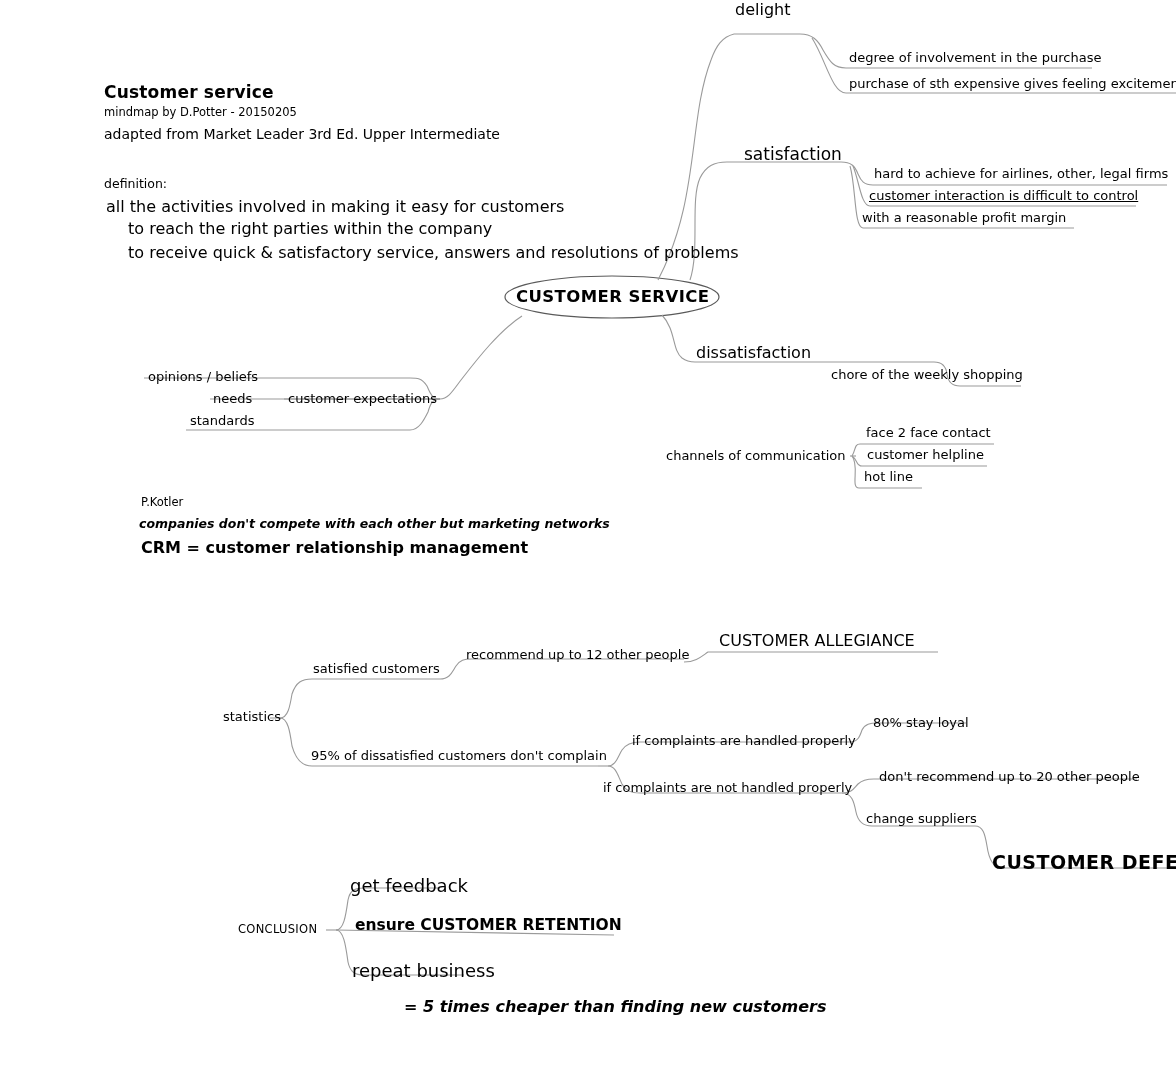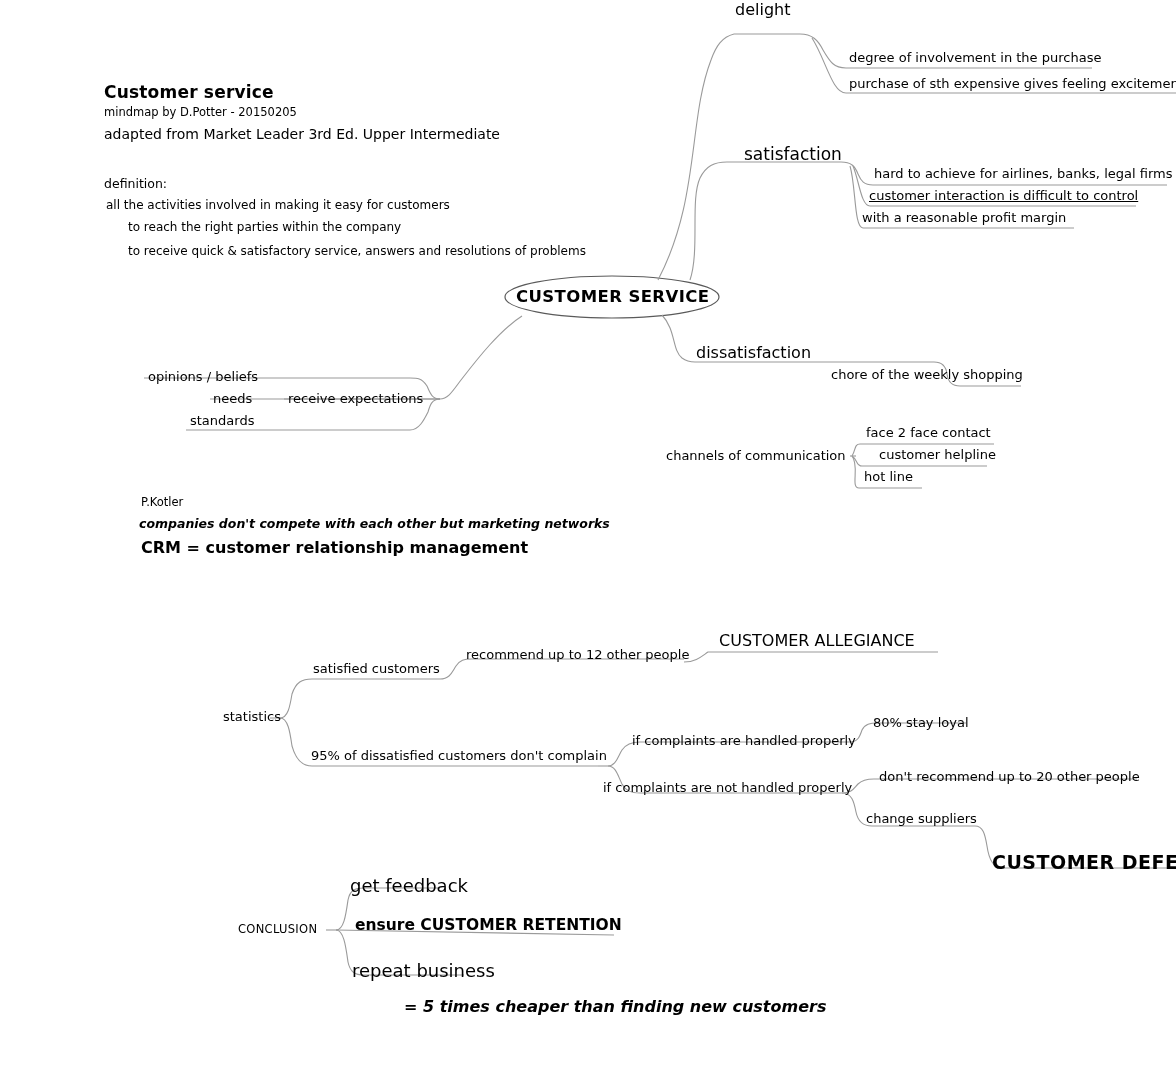--- a/index.html
+++ b/index.html
@@ -15,21 +15,21 @@
   svg#links path, svg#links line{fill:none;stroke:#9a9a9a;stroke-width:1.1;}
   svg#links ellipse{fill:none;stroke:#5a5a5a;stroke-width:1.2;}
 
   .node{position:absolute;white-space:nowrap;line-height:1.05;}
 
   
   .t-title{font-size:17px;font-weight:bold;letter-spacing:.2px;}
   .t-sub{font-size:11.5px;}
   .t-sub2{font-size:14px;}
   .t-defhead{font-size:12.5px;font-weight:normal;}
-  .t-def{font-size:12px;}
+  .t-def{font-size:16px;}
   .t-center{font-size:16.5px;font-weight:bold;letter-spacing:.4px;}
   .t-lvl1-big{font-size:16px;}
   .t-item{font-size:13px;}
   .t-small{font-size:18px;}
   .t-kotler{font-size:11.5px;}
   .t-kotler-q{font-size:12.5px;font-weight:bold;font-style:italic;}
   .t-crm{font-size:16px;font-weight:bold;}
   .t-alleg{font-size:16px;}
   .t-defect{font-size:19px;font-weight:bold;letter-spacing:.5px;}
   .t-concl{font-size:11.5px;letter-spacing:.3px;}
@@ -113,33 +113,33 @@
   <div class="node t-def" style="left:128px;top:221px;">to reach the right parties within the company</div>
   <div class="node t-def" style="left:128px;top:245px;">to receive quick &amp; satisfactory service, answers and resolutions of problems</div>
 
   <div class="node t-center" style="left:516px;top:288px;">CUSTOMER SERVICE</div>
 
   <div class="node t-lvl1-big" style="left:735px;top:2px;">delight</div>
   <div class="node t-item" style="left:849px;top:51px;">degree of involvement in the purchase</div>
   <div class="node t-item" style="left:849px;top:77px;">purchase of sth expensive gives feeling excitement</div>
 
   <div class="node t-lvl1-big" style="left:744px;top:146px;font-size:17px;">satisfaction</div>
-  <div class="node t-item" style="left:874px;top:167px;">hard to achieve for airlines, banks, legal firms</div>
+  <div class="node t-item" style="left:874px;top:167px;">hard to achieve for airlines, other, legal firms</div>
   <div class="node t-item" style="left:869px;top:189px;text-decoration:underline;">customer interaction is difficult to control</div>
   <div class="node t-item" style="left:862px;top:211px;">with a reasonable profit margin</div>
 
   <div class="node t-lvl1-big" style="left:696px;top:345px;">dissatisfaction</div>
   <div class="node t-item" style="left:831px;top:368px;">chore of the weekly shopping</div>
 
   <div class="node t-item" style="left:666px;top:449px;">channels of communication</div>
   <div class="node t-item" style="left:866px;top:426px;">face 2 face contact</div>
-  <div class="node t-item" style="left:867px;top:448px;margin-left:12px;">customer helpline</div>
+  <div class="node t-item" style="left:867px;top:448px;">customer helpline</div>
   <div class="node t-item" style="left:864px;top:470px;">hot line</div>
 
-  <div class="node t-item" style="left:288px;top:392px;">receive expectations</div>
+  <div class="node t-item" style="left:288px;top:392px;">customer expectations</div>
   <div class="node t-item" style="left:148px;top:370px;">opinions / beliefs</div>
   <div class="node t-item" style="left:213px;top:392px;">needs</div>
   <div class="node t-item" style="left:190px;top:414px;">standards</div>
 
   <div class="node t-kotler" style="left:141px;top:496px;">P.Kotler</div>
   <div class="node t-crm" style="left:141px;top:540px;">CRM = customer relationship management</div>
   <div class="node t-kotler-q" style="left:139px;top:517px;">companies don't compete with each other but marketing networks</div>
 
   <div class="node t-alleg" style="left:719px;top:633px;">CUSTOMER ALLEGIANCE</div>
 

